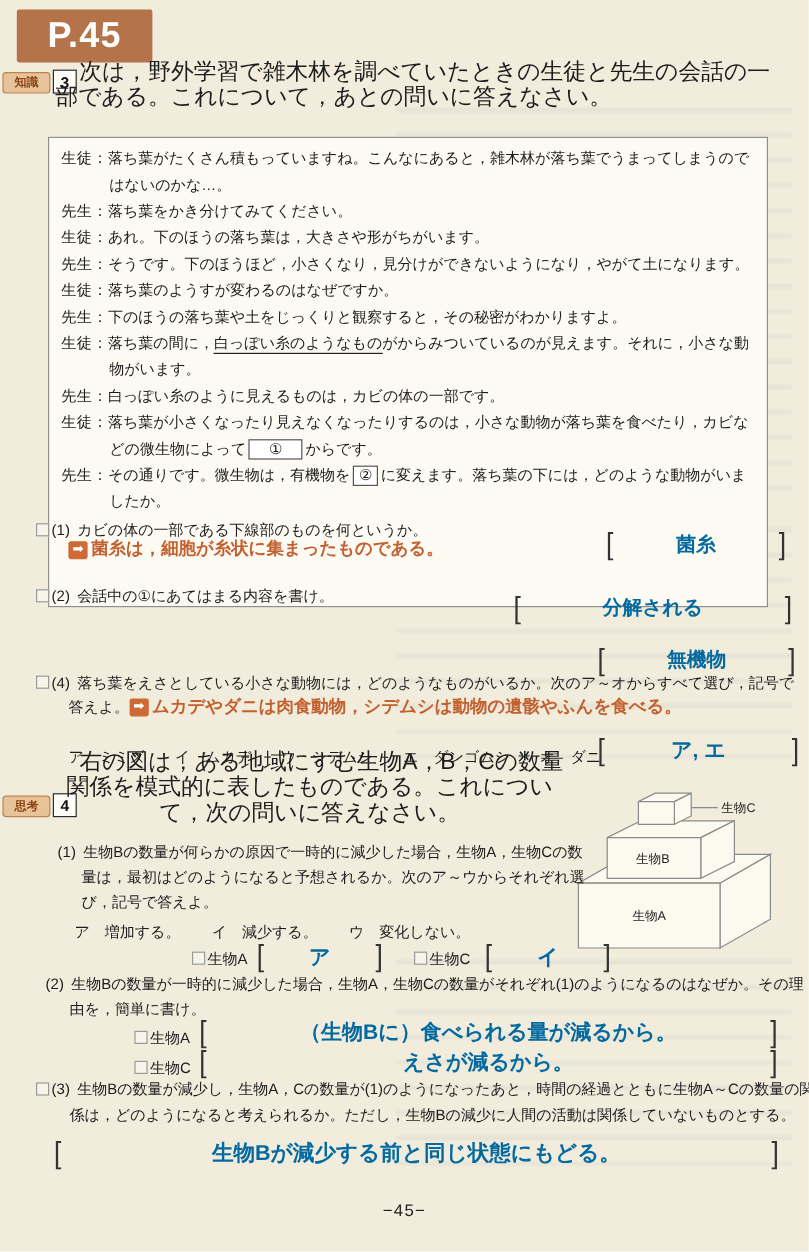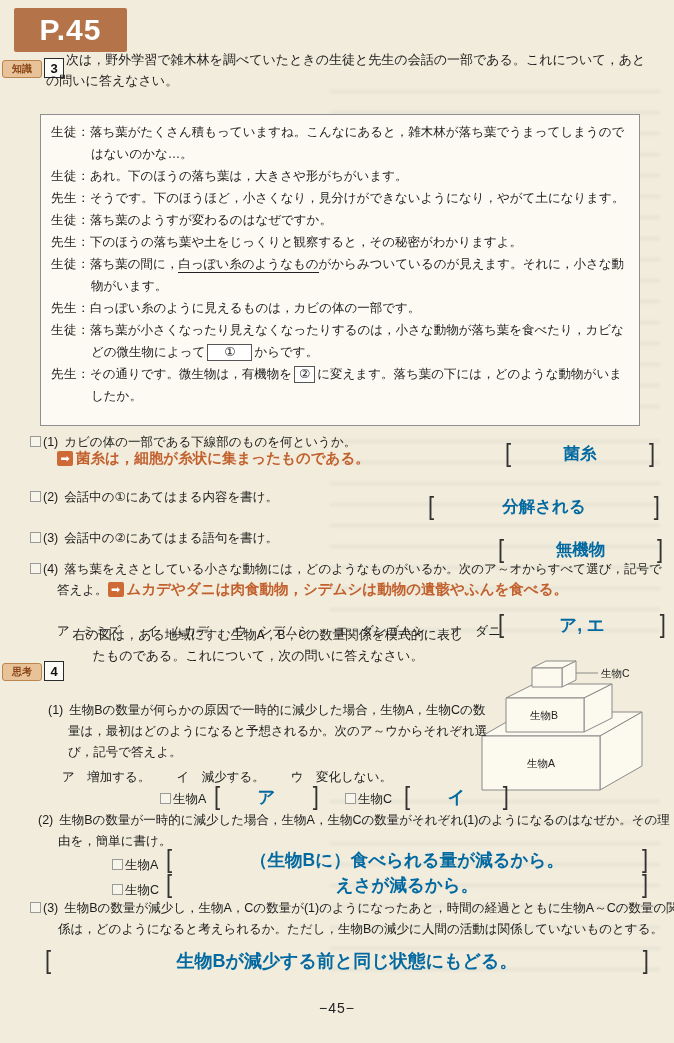--- a/index.html
+++ b/index.html
@@ -11,23 +11,23 @@
   .bleed.b2{left:330px;top:440px;width:330px;height:200px;}
   .bleed.b3{left:330px;top:800px;width:330px;height:180px;}
 
   .pnum-box{position:absolute;left:14px;top:8px;width:113px;height:44px;background:#b5734a;color:#fff;
     font-size:30px;font-weight:bold;display:flex;align-items:center;justify-content:center;border-radius:2px;letter-spacing:1px;}
 
   .prob-badge{position:absolute;width:38px;height:16px;background:#e8c399;border:1px solid #bb854e;border-radius:3px;
     color:#8a4516;font-size:10px;font-weight:bold;display:flex;align-items:center;justify-content:center;}
   .prob-num{position:absolute;width:18px;height:18px;background:#fdfcf6;border:1.5px solid #2b2b2b;color:#111;
     font-size:13px;font-weight:bold;display:flex;align-items:center;justify-content:center;}
-  .intro{position:absolute;font-size:13px;line-height:21px;margin:0;text-indent:20px;font-family:Liberation Mono, monospace;}
+  .intro{position:absolute;font-size:19px;line-height:21px;margin:0;text-indent:20px;}
 
-  .dialog-box{position:absolute;left:40px;top:114px;width:600px;height:312px;background:#fcfaf3;
+  .dialog-box{position:absolute;left:40px;top:114px;width:600px;height:392px;background:#fcfaf3;
     border:1px solid #8f8f8f;box-sizing:border-box;padding:6px 10px 0 10px;}
   .dialog-box p{margin:0;font-size:12.5px;line-height:22px;padding-left:40px;text-indent:-40px;}
   .spk{letter-spacing:0.5px;}
   .ul{border-bottom:1.2px solid #222;padding-bottom:1px;}
   .cbox{display:inline-block;border:1px solid #555;line-height:15px;text-indent:0;margin:0 2px;background:#fff;}
   .cbox.wide{padding:0 16px;}
   .cbox.slim{padding:0 4px;}
 
   .qrow{position:absolute;font-size:12.5px;line-height:20px;white-space:nowrap;}
   .cb{display:inline-block;width:9px;height:9px;border:1px solid #9a9a9a;background:#f7f4ea;margin-right:2px;vertical-align:-1px;}
@@ -63,20 +63,21 @@
   <div class="pnum-box">
     <span>P.45</span>
   </div>
 
   <span class="prob-badge" style="left:2px;top:60px;text-align:center;">知識</span>
   <span class="prob-num" style="left:44px;top:58px;">3</span>
   <p class="intro" style="left:46px;top:50px;width:600px;">次は，野外学習で雑木林を調べていたときの生徒と先生の会話の一部である。これについて，あとの問いに答えなさい。</p>
 
   <div class="dialog-box">
     <p><span class="spk">生徒：</span><span>落ち葉がたくさん積もっていますね。こんなにあると，雑木林が落ち葉でうまってしまうのではないのかな…。</span></p>
+    <p><span class="spk">先生：</span><span>落ち葉をかき分けてみてください。</span></p>
     <p><span class="spk">生徒：</span><span>あれ。下のほうの落ち葉は，大きさや形がちがいます。</span></p>
     <p><span class="spk">先生：</span><span>そうです。下のほうほど，小さくなり，見分けができないようになり，やがて土になります。</span></p>
     <p><span class="spk">生徒：</span><span>落ち葉のようすが変わるのはなぜですか。</span></p>
     <p><span class="spk">先生：</span><span>下のほうの落ち葉や土をじっくりと観察すると，その秘密がわかりますよ。</span></p>
     <p><span class="spk">生徒：</span><span>落ち葉の間に，</span><span class="ul">白っぽい糸のようなもの</span><span>がからみついているのが見えます。それに，小さな動物がいます。</span></p>
     <p><span class="spk">先生：</span><span>白っぽい糸のように見えるものは，カビの体の一部です。</span></p>
     <p><span class="spk">生徒：</span><span>落ち葉が小さくなったり見えなくなったりするのは，小さな動物が落ち葉を食べたり，カビなどの微生物によって</span><span class="cbox wide">①</span><span>からです。</span></p>
     <p><span class="spk">先生：</span><span>その通りです。微生物は，有機物を</span><span class="cbox slim">②</span><span>に変えます。落ち葉の下には，どのような動物がいましたか。</span></p>
   </div>
 
@@ -94,23 +95,20 @@
 
   <div class="qrow" style="left:30px;top:487px;">
     <span class="cb"></span><span class="qlabel">(2)</span><span>会話中の①にあてはまる内容を書け。</span>
   </div>
   <div class="ansgrp" style="left:428px;top:494px;width:232px;">
     <span class="br">[</span>
     <span class="ans">分解される</span>
     <span class="br">]</span>
   </div>
 
-  <div class="qrow" style="left:30px;top:528px;">
-    <span class="cb"></span><span class="qlabel">(3)</span><span>会話中の②にあてはまる語句を書け。</span>
-  </div>
   <div class="ansgrp" style="left:498px;top:537px;width:165px;">
     <span class="br">[</span>
     <span class="ans">無機物</span>
     <span class="br">]</span>
   </div>
 
   <div class="qrow" style="left:30px;top:559px;">
     <span class="cb"></span><span class="qlabel">(4)</span><span>落ち葉をえさとしている小さな動物には，どのようなものがいるか。次のア～オからすべて選び，記号で</span>
   </div>
   <div class="qrow" style="left:57px;top:579px;">

